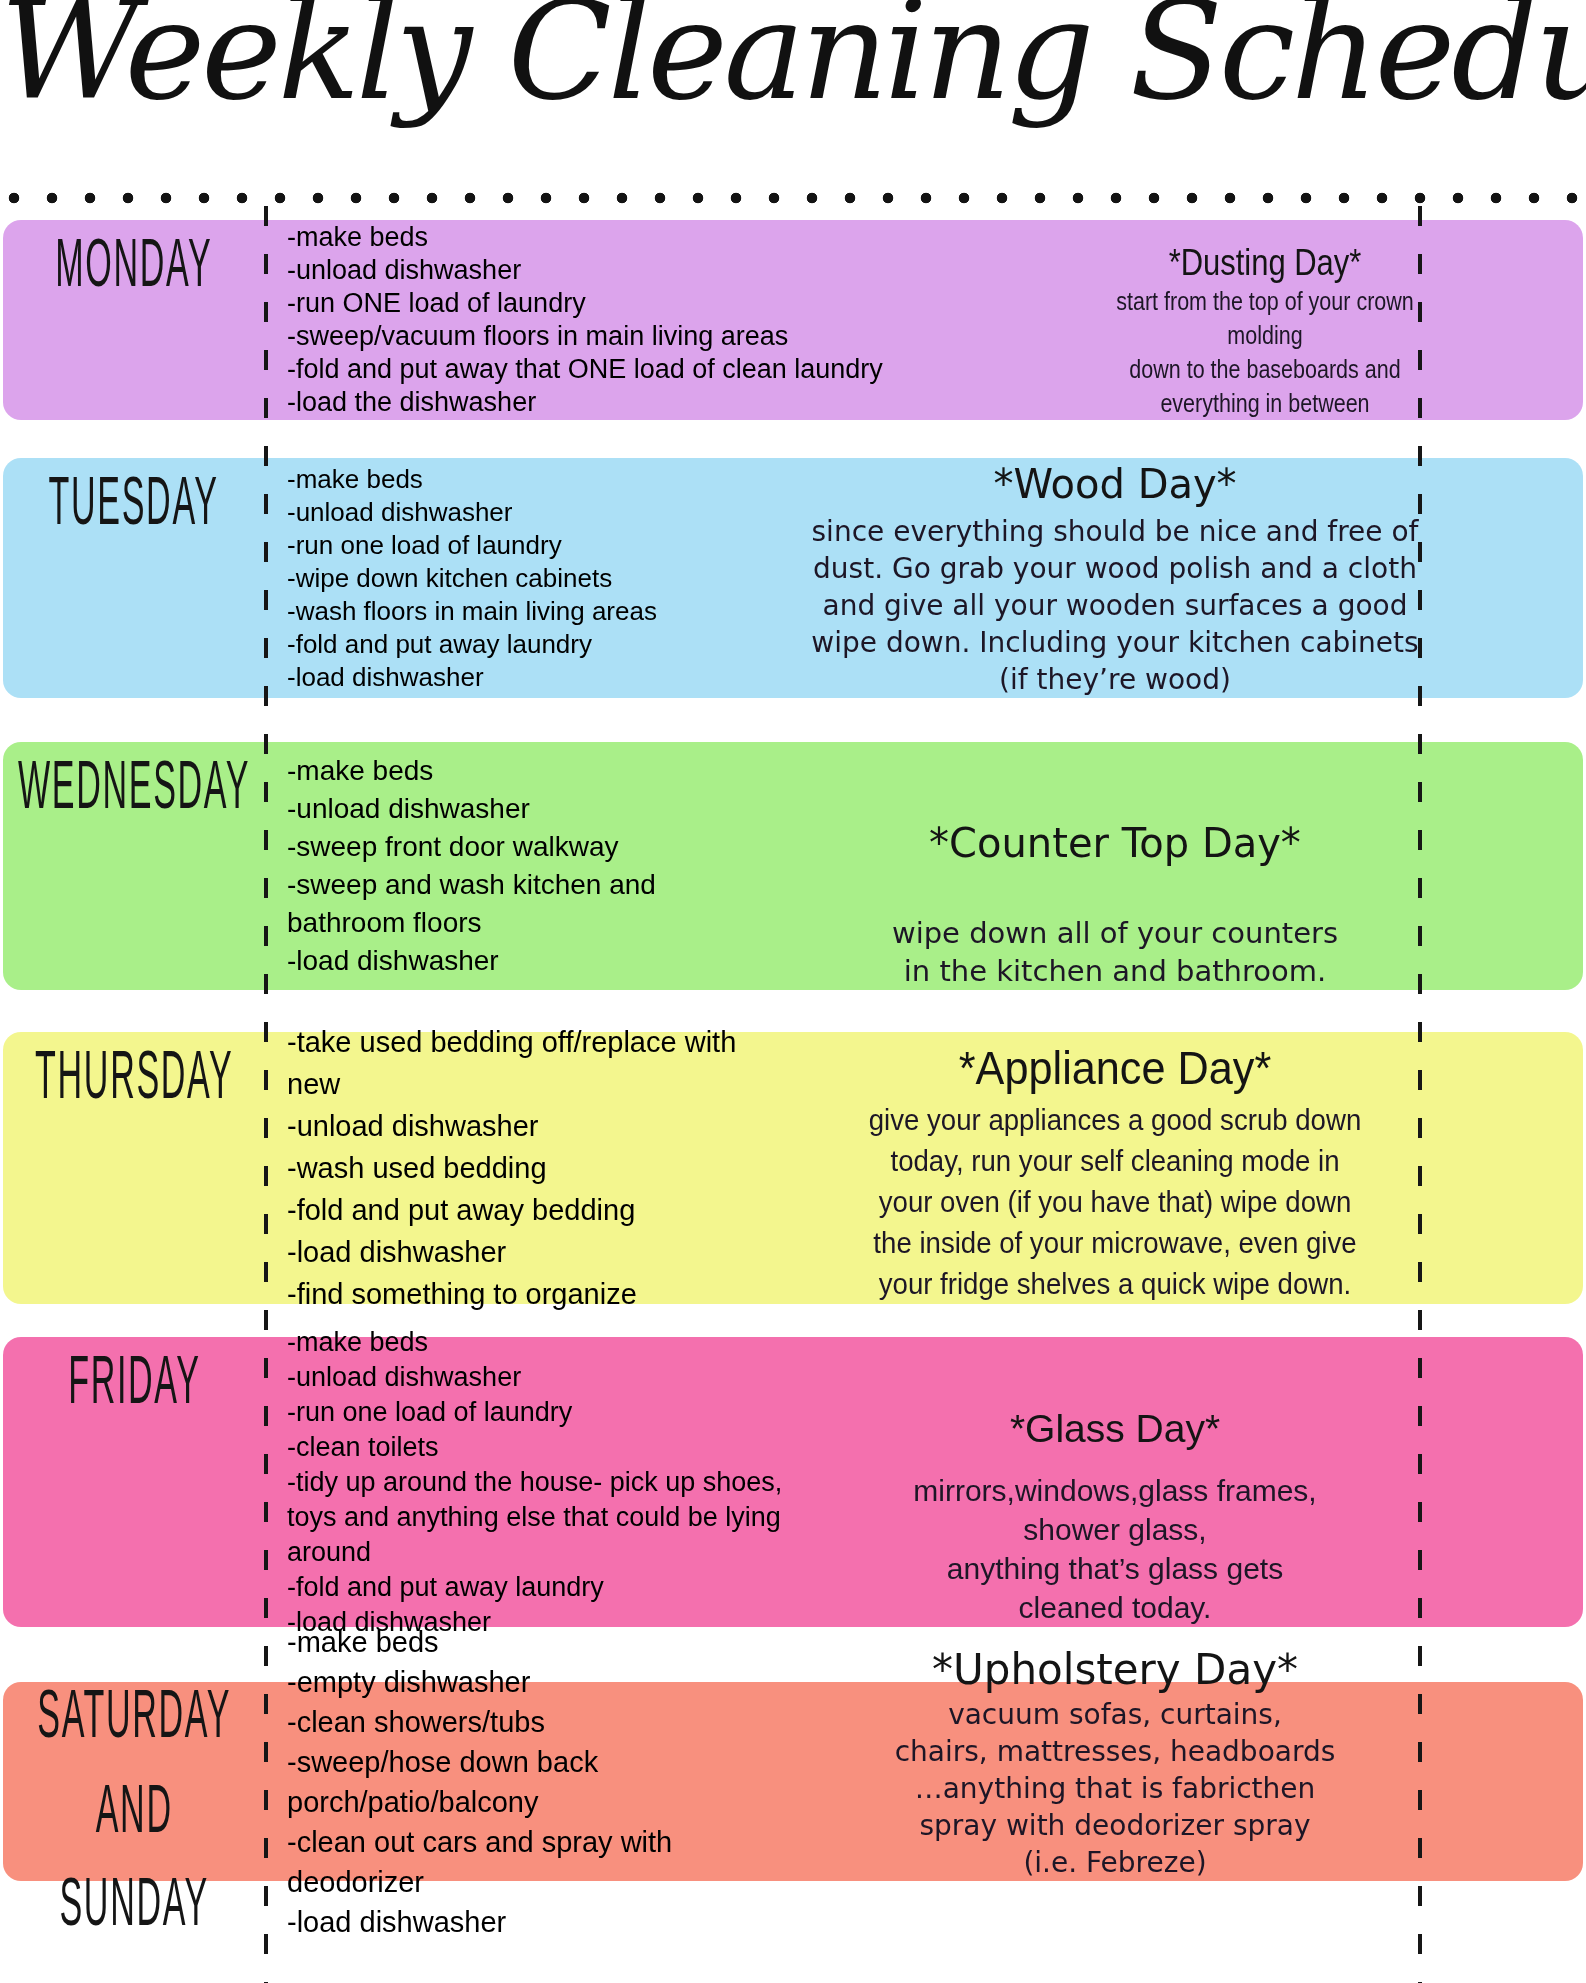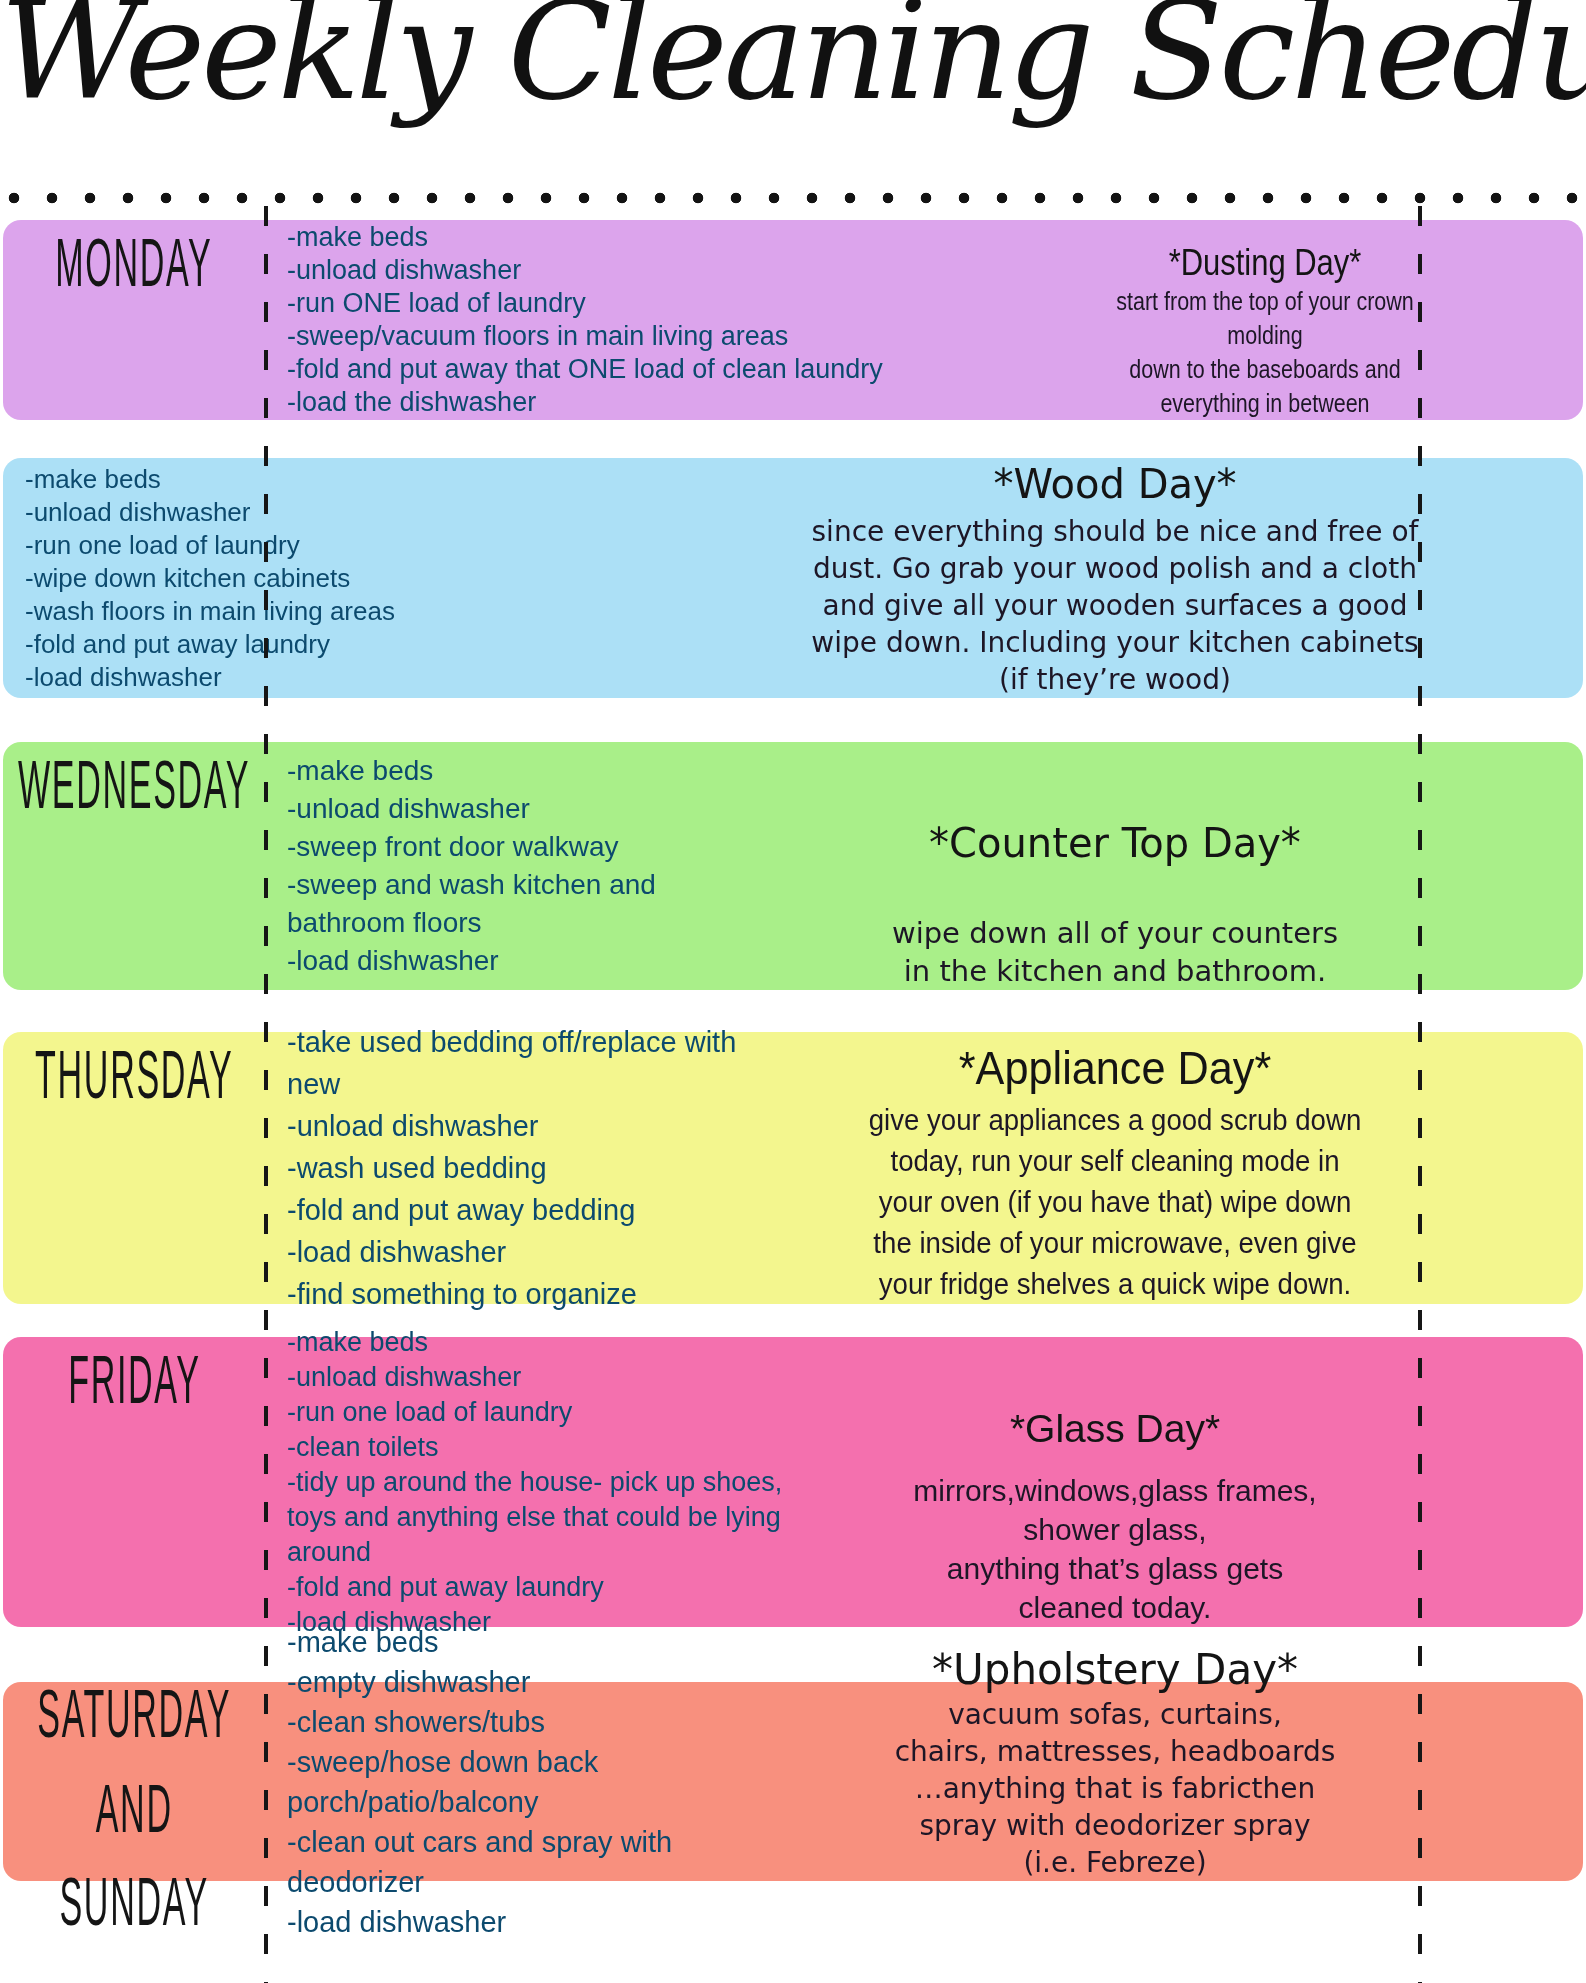--- a/index.html
+++ b/index.html
@@ -72,21 +72,21 @@
     transform-origin: center;
     color: #151515;
   }
 
   .tasks-col {
     flex: 1 1 auto;
     display: flex; flex-direction: column; justify-content: center;
     padding-left: 22px;
     white-space: pre-line;
     font-family: "Liberation Sans", sans-serif;
-    color: #0c4a6e;
+    color: #000000;
   }
   #row-monday    .tasks-col { font-size: 27px; line-height: 33px; }
   #row-tuesday   .tasks-col { font-size: 26px; line-height: 33px; }
   #row-wednesday .tasks-col { font-size: 28px; line-height: 38px; }
   #row-thursday  .tasks-col { font-size: 29px; line-height: 42px; }
   #row-friday    .tasks-col { font-size: 27px; line-height: 35px; }
   #row-saturday  .tasks-col { font-size: 29px; line-height: 40px; }
 
   .focus-col {
     flex: 0 0 640px; width: 640px;
@@ -137,20 +137,23 @@
     <div class="focus-col">
       <div class="focus-title">*Dusting Day*</div>
       <div class="focus-body">start from the top of your crown
 molding
 down to the baseboards and
 everything in between</div>
     </div>
   </section>
 
   <section class="row" id="row-tuesday" style="background-color: rgb(172, 224, 246);">
+    <div class="day-col">
+      <span class="day-label">TUESDAY</span>
+    </div>
     <div class="tasks-col">-make beds
 -unload dishwasher
 -run one load of laundry
 -wipe down kitchen cabinets
 -wash floors in main living areas
 -fold and put away laundry
 -load dishwasher</div>
     <div class="focus-col">
       <div class="focus-title">*Wood Day*</div>
       <div class="focus-body">since everything should be nice and free of

